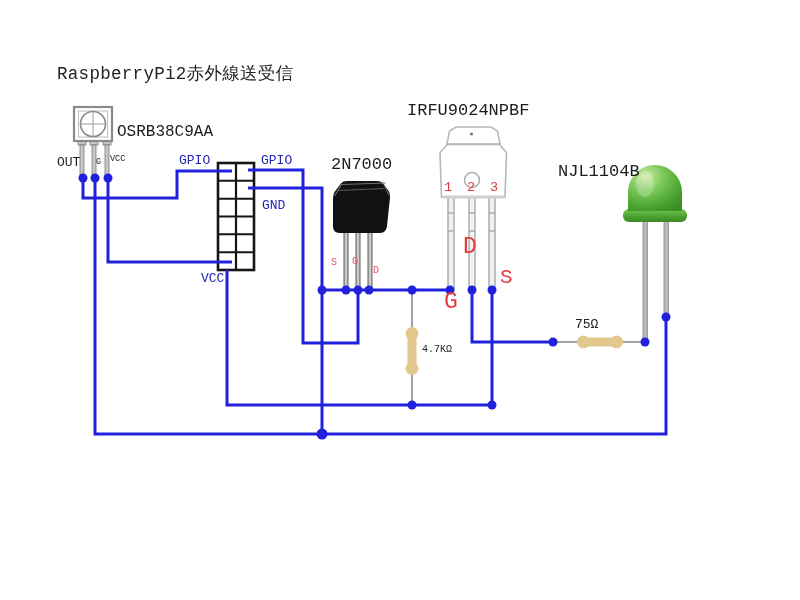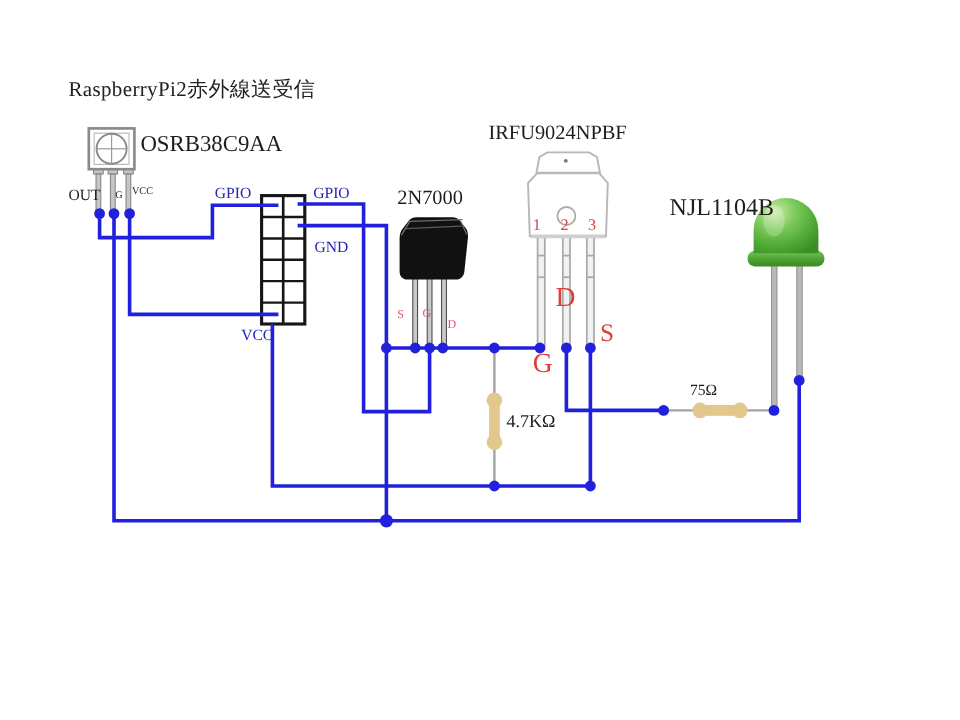--- a/index.html
+++ b/index.html
@@ -1,34 +1,34 @@
 <!DOCTYPE html>
 <html><head>
 <meta charset="utf-8">
 <style>
   html,body{margin:0;padding:0;background:#fff;}
   #canvas{position:relative;width:800px;height:600px;background:#ffffff;overflow:hidden;
-          font-family:Liberation Serif, serif;}
+          font-family:Liberation Mono, monospace;}
   #schem{position:absolute;left:0;top:0;}
   .lbl{position:absolute;white-space:nowrap;color:#1d1d1d;line-height:1;}
   .t-title{left:57px;top:66px;font-size:17.5px;letter-spacing:.3px;color:#222;}
-  .t-osrb{left:117px;top:111px;font-size:19px;}
+  .t-osrb{left:117px;top:124px;font-size:16px;}
   .t-out{left:57px;top:156px;font-size:13px;}
   .t-rg{left:96px;top:158px;font-size:8.5px;}
   .t-rvcc{left:110px;top:155px;font-size:8.5px;}
   .blue{color:#2323b4;font-size:13px;}
   .t-gpioL{left:179px;top:154px;}
   .t-gpioR{left:261px;top:154px;}
   .t-gnd{left:262px;top:175px;margin-top:24px;}
   .t-vccB{left:201px;top:272px;}
   .t-2n{left:331px;top:156px;font-size:17px;}
   .t-irfu{left:407px;top:102px;font-size:17px;}
-  .t-njl{left:558px;top:163px;font-size:20px;}
+  .t-njl{left:558px;top:163px;font-size:17px;}
   .t-r75{left:575px;top:318px;font-size:13px;}
-  .t-r47{left:422px;top:345px;font-size:15px;}
+  .t-r47{left:422px;top:345px;font-size:10px;}
   .pink{color:#e8506a;font-size:10px;}
   .t-q1s{left:331px;top:258px;}
   .t-q1g{left:352px;top:257px;}
   .t-q1d{left:373px;top:266px;}
   .red{color:#e23b3b;}
   .t-p1{left:444px;top:181px;font-size:13.5px;}
   .t-p2{left:467px;top:181px;font-size:13.5px;}
   .t-p3{left:490px;top:181px;font-size:13.5px;}
   .t-bigD{left:463px;top:236px;font-size:23px;}
   .t-bigG{left:444px;top:291px;font-size:23px;}

